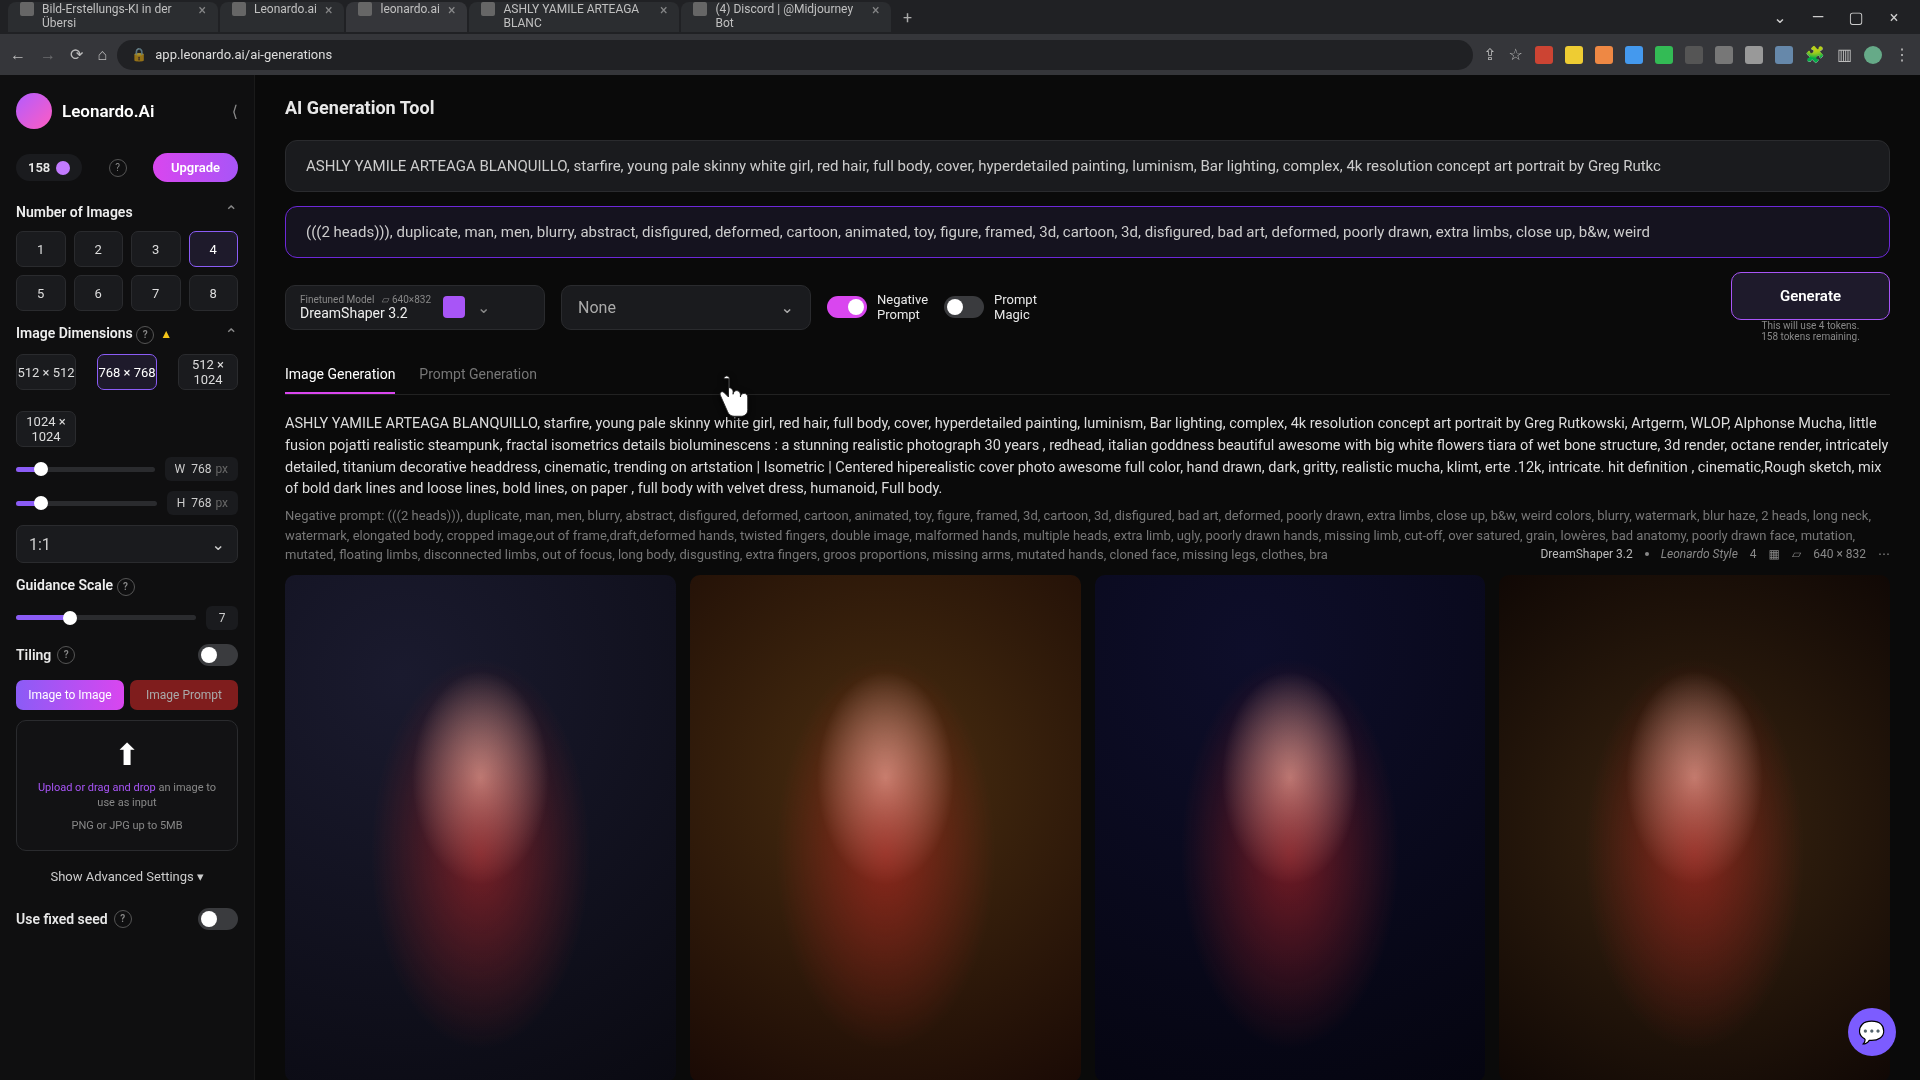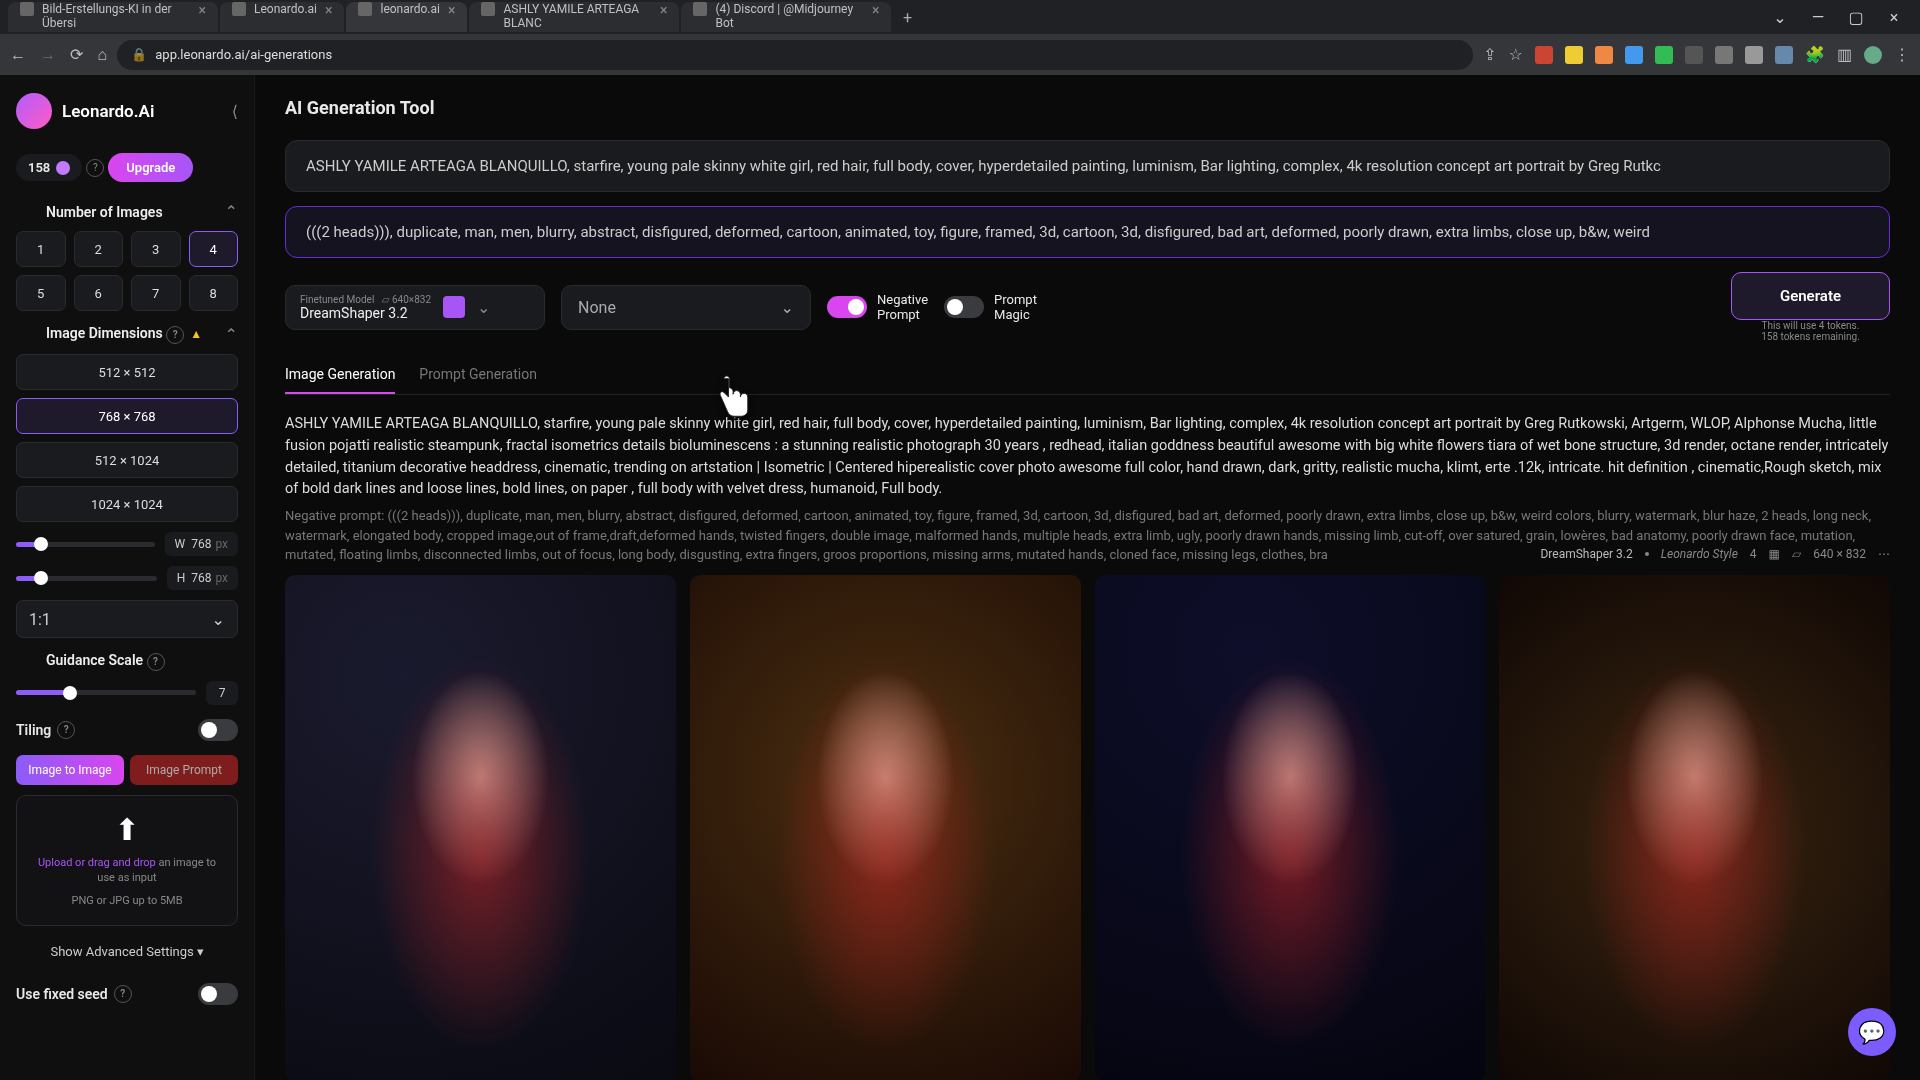--- a/index.html
+++ b/index.html
@@ -25,35 +25,35 @@
 
 .app { display: flex; height: calc(1080px - 75px); }
 .sidebar { width: 255px; background: #0f0f10; padding: 18px 16px; overflow-y: auto; border-right: 1px solid #1a1a1a; }
 .main { flex: 1; padding: 22px 30px; overflow-y: auto; background: #0a0a0a; position: relative; }
 
 
 .brand { display: flex; align-items: center; gap: 10px; margin-bottom: 24px; }
 .brand-logo { width: 36px; height: 36px; border-radius: 50%; background: linear-gradient(135deg,#b25cff,#ff5cc2); }
 .brand-name { font-size: 17px; font-weight: 600; color: #fff; }
 .brand-collapse { margin-left: auto; color: #888; cursor: pointer; }
-.cred-row { display: flex; align-items: center; gap: 4px; margin-bottom: 20px; }
+.cred-row { display: flex; align-items: center; gap: 21px; margin-bottom: 20px; justify-content: space-between; }
 .cred-chip { background: #1a1b1e; border-radius: 18px; padding: 6px 12px; font-size: 13px; font-weight: 600; display: flex; align-items: center; gap: 6px; }
 .cred-chip .coin { width: 14px; height: 14px; border-radius: 50%; background: #c27aff; display: inline-block; }
 .info-dot { width: 18px; height: 18px; border: 1px solid #555; border-radius: 50%; display: flex; align-items: center; justify-content: center; font-size: 10px; color: #888; cursor: pointer; }
 .upgrade-btn { background: linear-gradient(90deg,#d946ef,#a855f7); color: #fff; border: none; border-radius: 18px; padding: 7px 18px; font-size: 13px; font-weight: 600; cursor: pointer; }
 
 .section-head { display: flex; align-items: center; justify-content: space-between; margin: 14px 0 10px; }
-.section-head h4 { font-size: 14px; font-weight: 600; color: #eee; margin-left: 30px; }
+.section-head h4 { font-size: 14px; font-weight: 600; color: #eee; }
 .section-head .chev { color: #888; cursor: pointer; }
 .warn-icon { color: #f5c518; margin-left: 6px; font-size: 12px; }
 
 .btn-grid { display: grid; grid-template-columns: repeat(4, 1fr); gap: 8px; margin-bottom: 8px; }
 .btn-grid button, .dim-grid button { background: #1a1b1e; border: 1px solid #2a2b2e; color: #ddd; height: 36px; border-radius: 7px; font-size: 13px; cursor: pointer; }
 .btn-grid button.active, .dim-grid button.active { border-color: #8b5cf6; background: #1e1a2b; color: #fff; }
-.dim-grid { display: grid; grid-template-columns: 1fr; gap: 8px; margin-bottom: 10px; }
+.dim-grid { display: grid; grid-template-columns: 1fr 1fr 1fr; gap: 21px; margin-bottom: 10px; }
 
 .slider-row { display: flex; align-items: center; gap: 10px; margin: 10px 0; }
 .slider-track { flex: 1; height: 5px; background: #2a2b2e; border-radius: 3px; position: relative; }
 .slider-fill { position: absolute; left: 0; top: 0; height: 100%; background: #8b5cf6; border-radius: 3px; }
 .slider-thumb { position: absolute; top: 50%; transform: translate(-50%,-50%); width: 14px; height: 14px; border-radius: 50%; background: #fff; }
 .dim-val { background: #1a1b1e; border-radius: 6px; padding: 5px 10px; font-size: 12px; color: #ccc; min-width: 64px; text-align: right; }
 .dim-val .unit { color: #666; margin-left: 4px; }
 .aspect-sel { width: 100%; background: #1a1b1e; border: 1px solid #2a2b2e; border-radius: 7px; height: 38px; padding: 0 12px; color: #ccc; display: flex; align-items: center; justify-content: space-between; cursor: pointer; margin-bottom: 12px; }
 
 .toggle-row { display: flex; align-items: center; justify-content: space-between; margin: 14px 0; }

